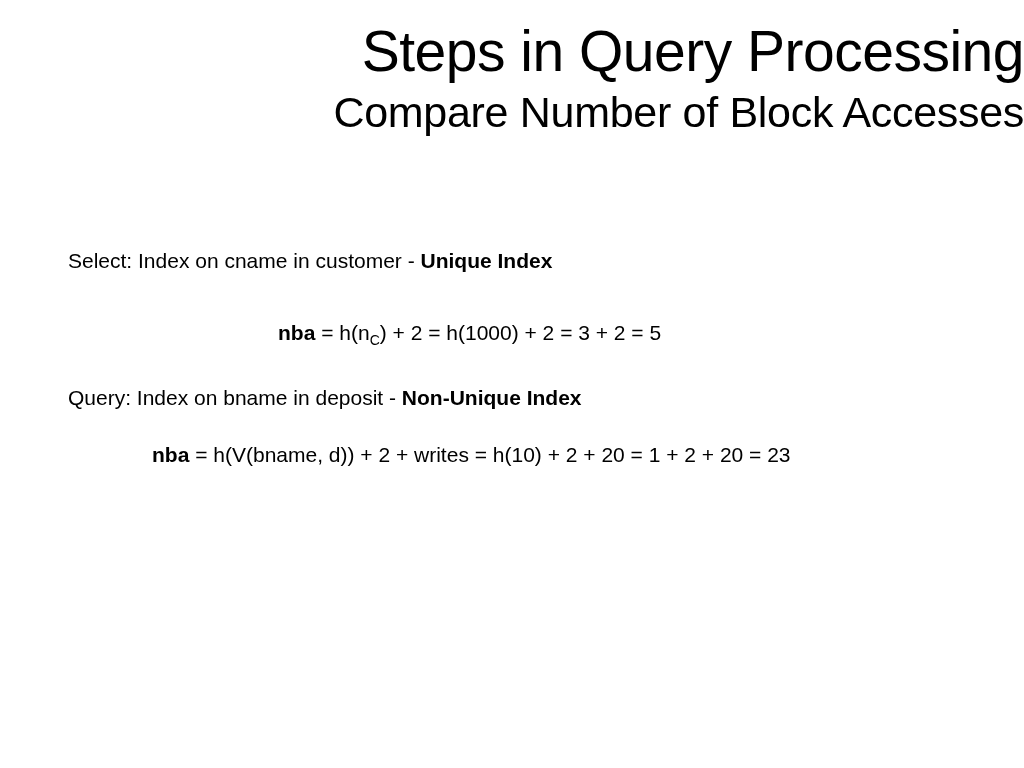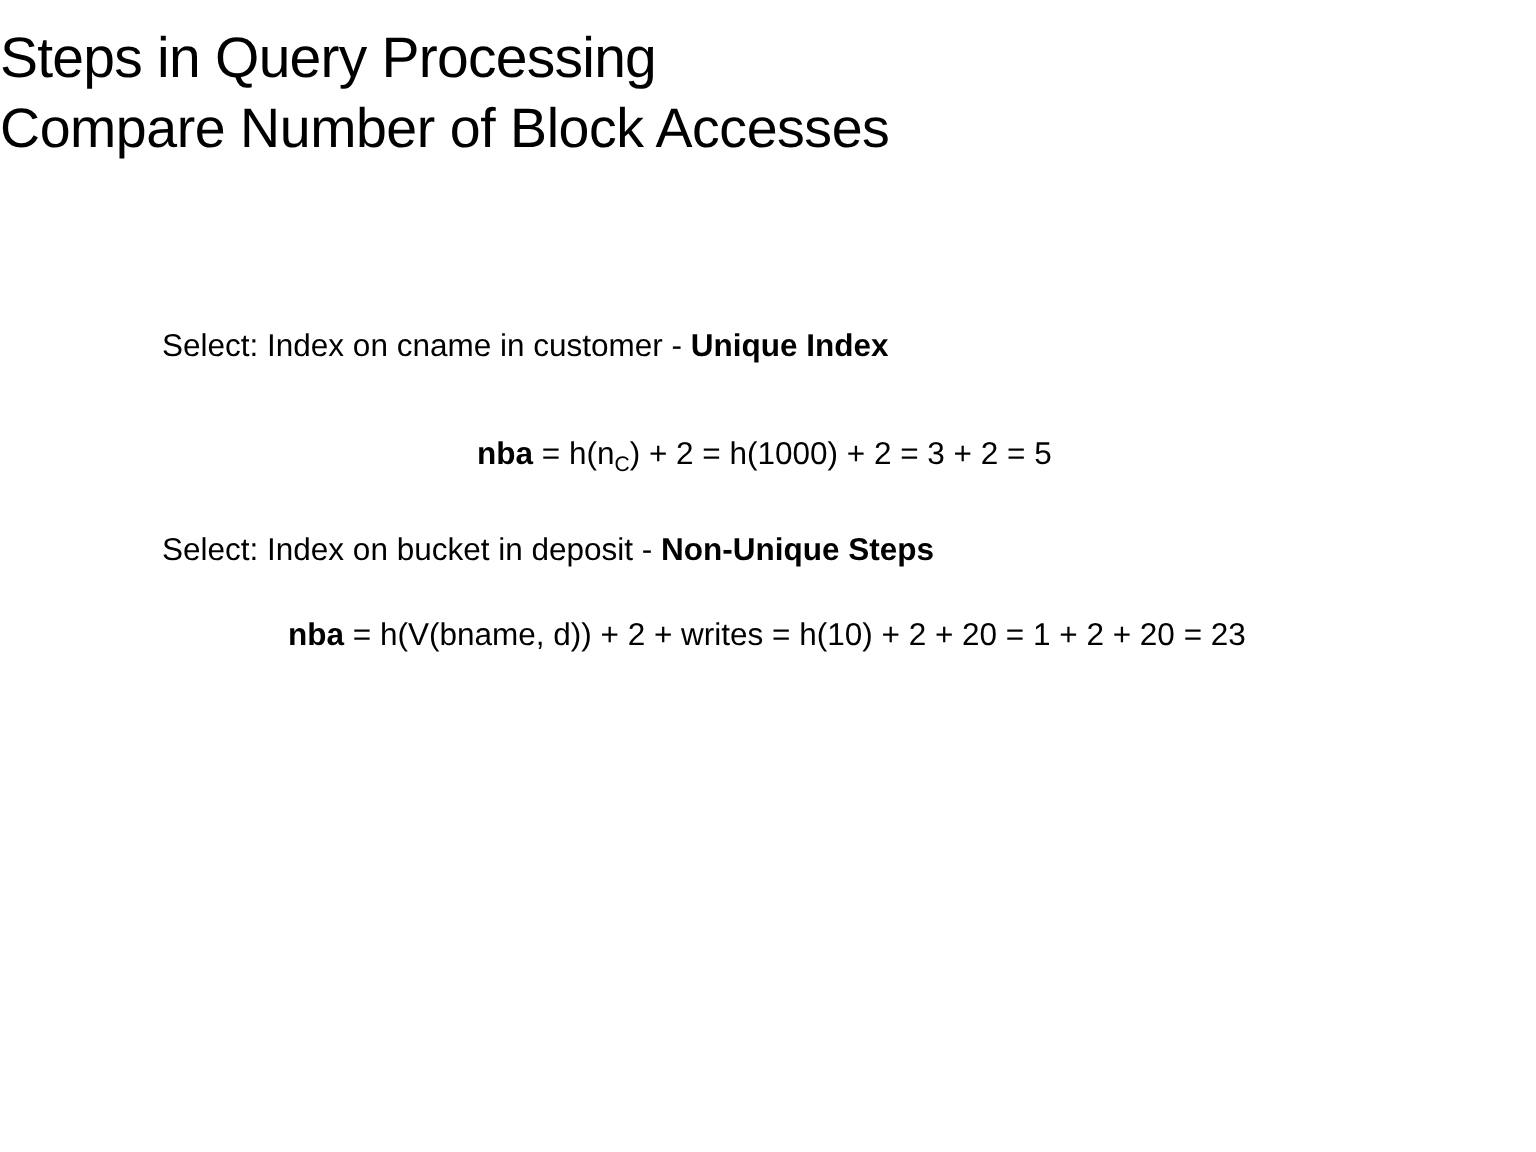--- a/index.html
+++ b/index.html
@@ -15,36 +15,36 @@
       color: #000000;
       position: relative;
       overflow: hidden;
     }
     .slide {
       width: 100%;
       height: 100%;
       padding: 0;
     }
     .title {
-      font-size: 38px;
+      font-size: 57px;
       font-weight: normal;
-      text-align: left;
+      text-align: right;
       margin-top: 18px;
       letter-spacing: -0.5px;
     }
     .subtitle {
-      font-size: 37px;
+      font-size: 43px;
       font-weight: normal;
-      text-align: left;
+      text-align: right;
       margin-top: 4px;
       letter-spacing: -0.3px;
     }
     .content {
       margin-top: 110px;
-      padding-left: 108px;
+      padding-left: 68px;
       padding-right: 60px;
     }
     .line {
       font-size: 21px;
       line-height: 1.3;
       margin-bottom: 8px;
     }
     .line1 {
       margin-bottom: 30px;
     }
@@ -78,21 +78,21 @@
   <div class="content">
     <div class="line line1">
       <span>Select: Index on cname in customer - </span><span class="bold">Unique Index</span>
     </div>
 
     <div class="line formula1">
       <span class="bold">nba</span><span> = h(n</span><span class="sub">C</span><span>) + 2 = h(1000) + 2 = 3 + 2 = 5</span>
     </div>
 
     <div class="line line2">
-      <span>Select: Index on bucket in deposit - </span><span class="bold">Non-Unique Steps</span>
+      <span>Query: Index on bname in deposit - </span><span class="bold">Non-Unique Index</span>
     </div>
 
     <div class="line formula2">
       <span class="bold">nba</span><span> = h(V(bname, d)) + 2 + writes = h(10) + 2 + 20 = 1 + 2 + 20 = 23</span>
     </div>
 
   </div>
 </div>
 
 </body></html>

